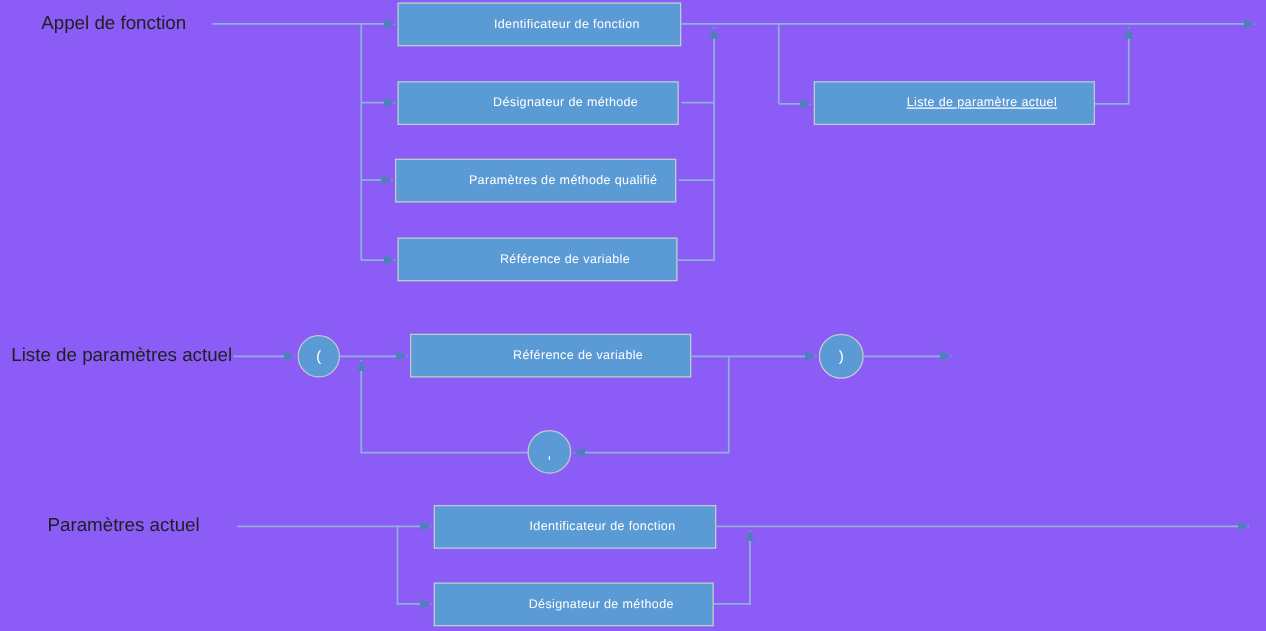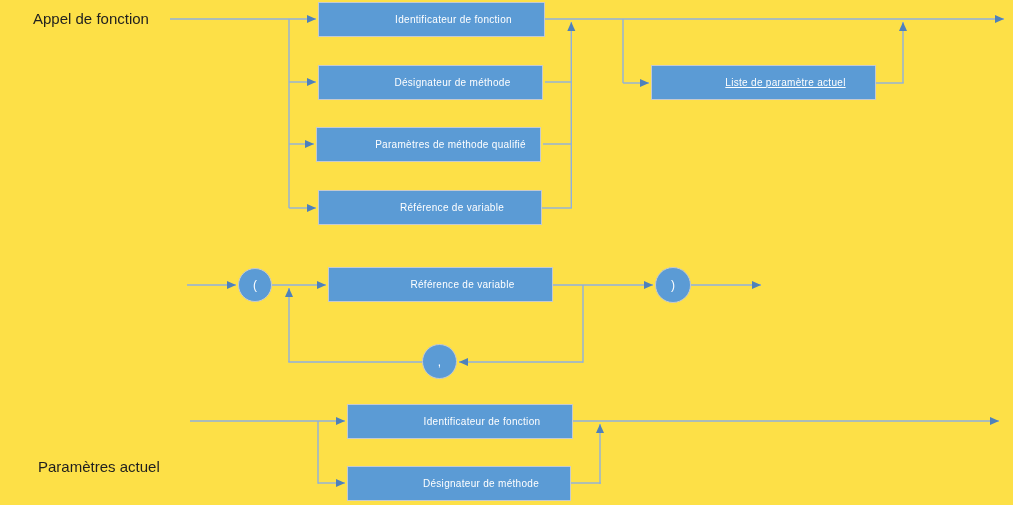--- a/index.html
+++ b/index.html
@@ -1,19 +1,19 @@
 <!DOCTYPE html>
 <html><head>
 <meta charset="utf-8">
 <style>
   html,body{margin:0;padding:0;background:#ffffff;}
   .canvas{
     position:relative;
     width:1013px;height:505px;
-    background:#fde047;
+    background:#8b5cf6;
     font-family:"Liberation Sans", sans-serif;
     overflow:hidden;
   }
   svg.wires{position:absolute;left:0;top:0;}
   .rule-label{
     position:absolute;
     color:#1f1f1f;
     font-size:15px;
     white-space:nowrap;
   }
@@ -92,24 +92,25 @@
   </svg>
 
   <div class="rule-label" style="left:33px;top:10px;">Appel de fonction</div>
 
   <div class="node" style="left:318px;top:2px;width:227px;height:35px;">Identificateur de fonction</div>
   <div class="node" style="left:318px;top:65px;width:225px;height:35px;">Désignateur de méthode</div>
   <div class="node" style="left:316px;top:127px;width:225px;height:35px;">Paramètres de méthode qualifié</div>
   <div class="node" style="left:318px;top:190px;width:224px;height:35px;">Référence de variable</div>
   <div class="node" style="left:651px;top:65px;width:225px;height:35px;text-decoration:underline;">Liste de paramètre actuel</div>
 
+  <div class="rule-label" style="left:9px;top:276px;">Liste de paramètres actuel</div>
 
   <div class="terminal" style="left:238px;top:268px;width:34px;height:34px;">(</div>
   <div class="node" style="left:328px;top:267px;width:225px;height:35px;">Référence de variable</div>
   <div class="terminal" style="left:655px;top:267px;width:36px;height:36px;">)</div>
   <div class="terminal" style="left:422px;top:344px;width:35px;height:35px;">,</div>
 
-  <div class="rule-label" style="left:38px;top:412px;margin-top:46px;">Paramètres actuel</div>
+  <div class="rule-label" style="left:38px;top:412px;">Paramètres actuel</div>
 
   <div class="node" style="left:347px;top:404px;width:226px;height:35px;">Identificateur de fonction</div>
   <div class="node" style="left:347px;top:466px;width:224px;height:35px;">Désignateur de méthode</div>
 
 </div>
 
 </body></html>

